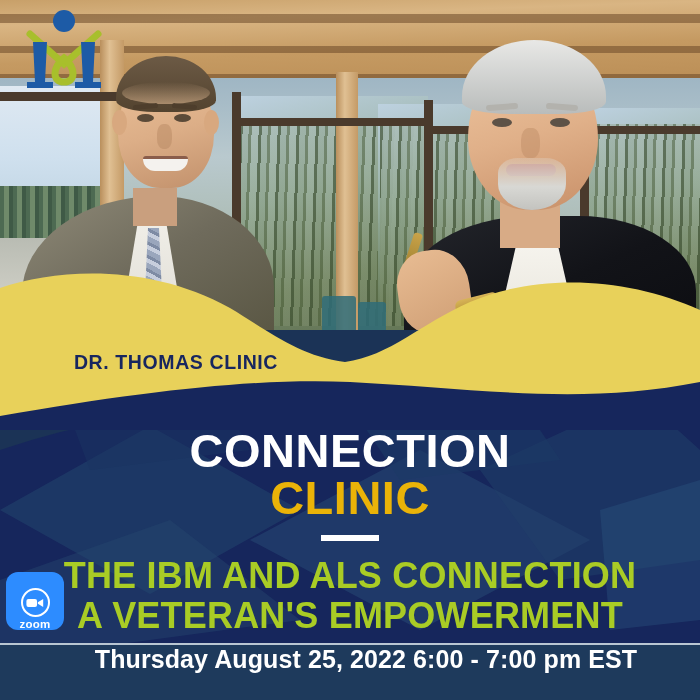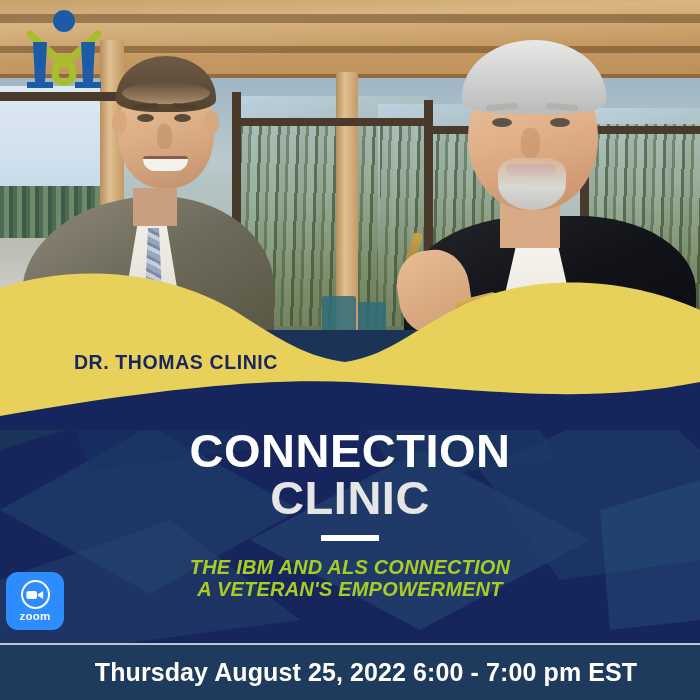--- a/index.html
+++ b/index.html
@@ -228,61 +228,61 @@
   
   .title-wrap {
     position:absolute; left:0; top:428px; width:700px; text-align:center;
     z-index:6;
   }
   .t-emp {
     font-size:47px; font-weight:bold; color:#ffffff;
     letter-spacing:.5px; line-height:.98;
   }
   .t-clinic {
-    font-size:47px; font-weight:bold; color:#e5e5e5;
+    font-size:47px; font-weight:bold; color:#eab308;
     letter-spacing:.5px; line-height:1.02;
   }
   .divider {
     position:absolute; left:321px; top:535px; width:58px; height:6px;
     background:#ffffff; z-index:6;
   }
   .sub-wrap {
     position:absolute; left:0; top:556px; width:700px; text-align:center;
     z-index:6;
   }
   .sub-line {
-    font-size:20px; font-weight:bold; color:#a9cc25;
-    letter-spacing:.2px; line-height:1.12;font-style:italic;
+    font-size:36px; font-weight:bold; color:#a9cc25;
+    letter-spacing:.2px; line-height:1.12;
   }
 
   
   .zoom-badge {
     position:absolute; left:6px; top:572px; width:58px; height:58px;
     background:#2d8cff; border-radius:12px; z-index:7;
     display:flex; flex-direction:column;
-    align-items:center; justify-content:center; gap:1px;
+    align-items:center; justify-content:flex-end; gap:1px;
   }
   .zoom-circle {
     width:29px; height:29px; border-radius:50%;
     border:2.5px solid #ffffff;
     display:flex; align-items:center; justify-content:center;
   }
   .zoom-word {
     font-size:11.5px; font-weight:bold; color:#ffffff; letter-spacing:.3px;
   }
 
   
   .hairline {
     position:absolute; left:0; top:643px; width:700px; height:2px;
     background:#b9c6d2; z-index:7;
   }
   .date-bar {
     position:absolute; left:0; top:645px; width:700px; height:55px;
     background:#1e3a5c; z-index:6;
-    display:flex; align-items:center; justify-content:center;padding-left:32px;
+    display:flex; justify-content:center;padding-left:32px;
   }
   .date-text {
     font-size:25px; font-weight:bold; color:#ffffff; letter-spacing:.1px;
   }
 </style>
 </head>
 <body>
 
 <div class="poster">
 

